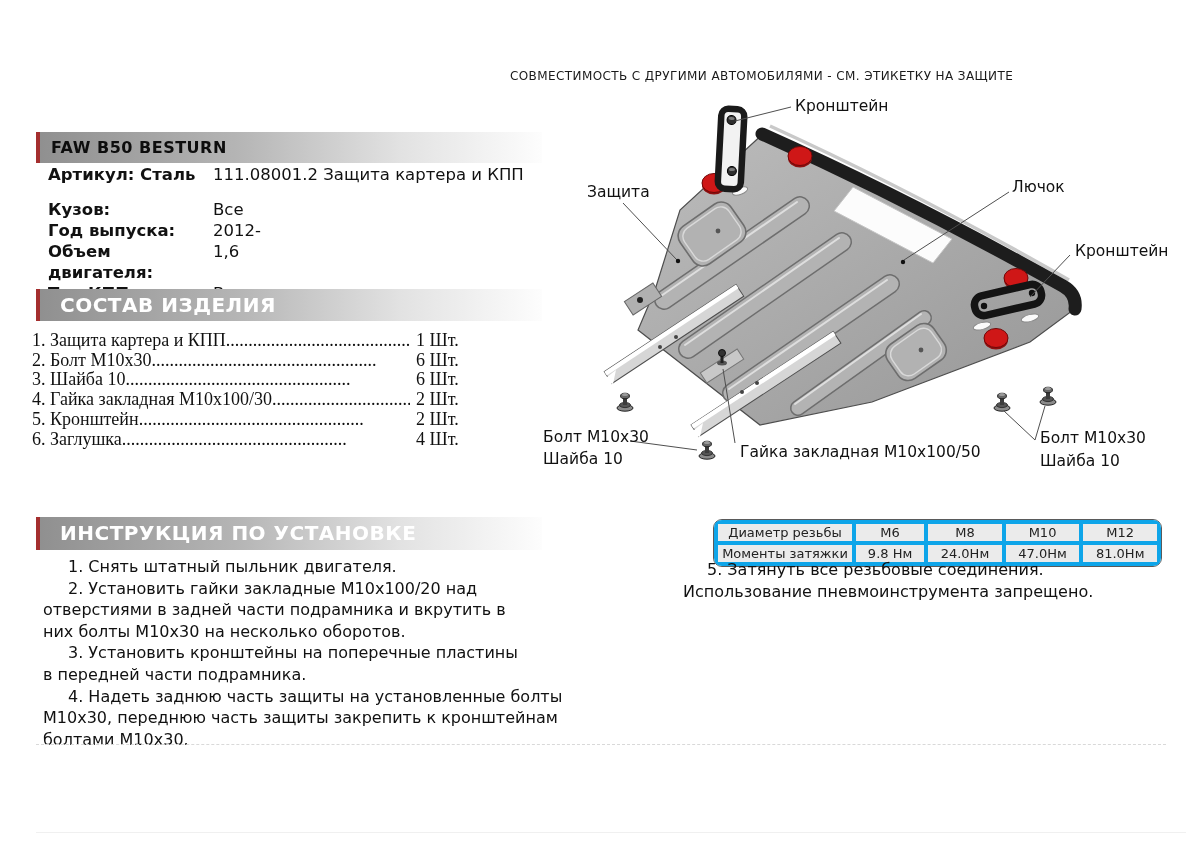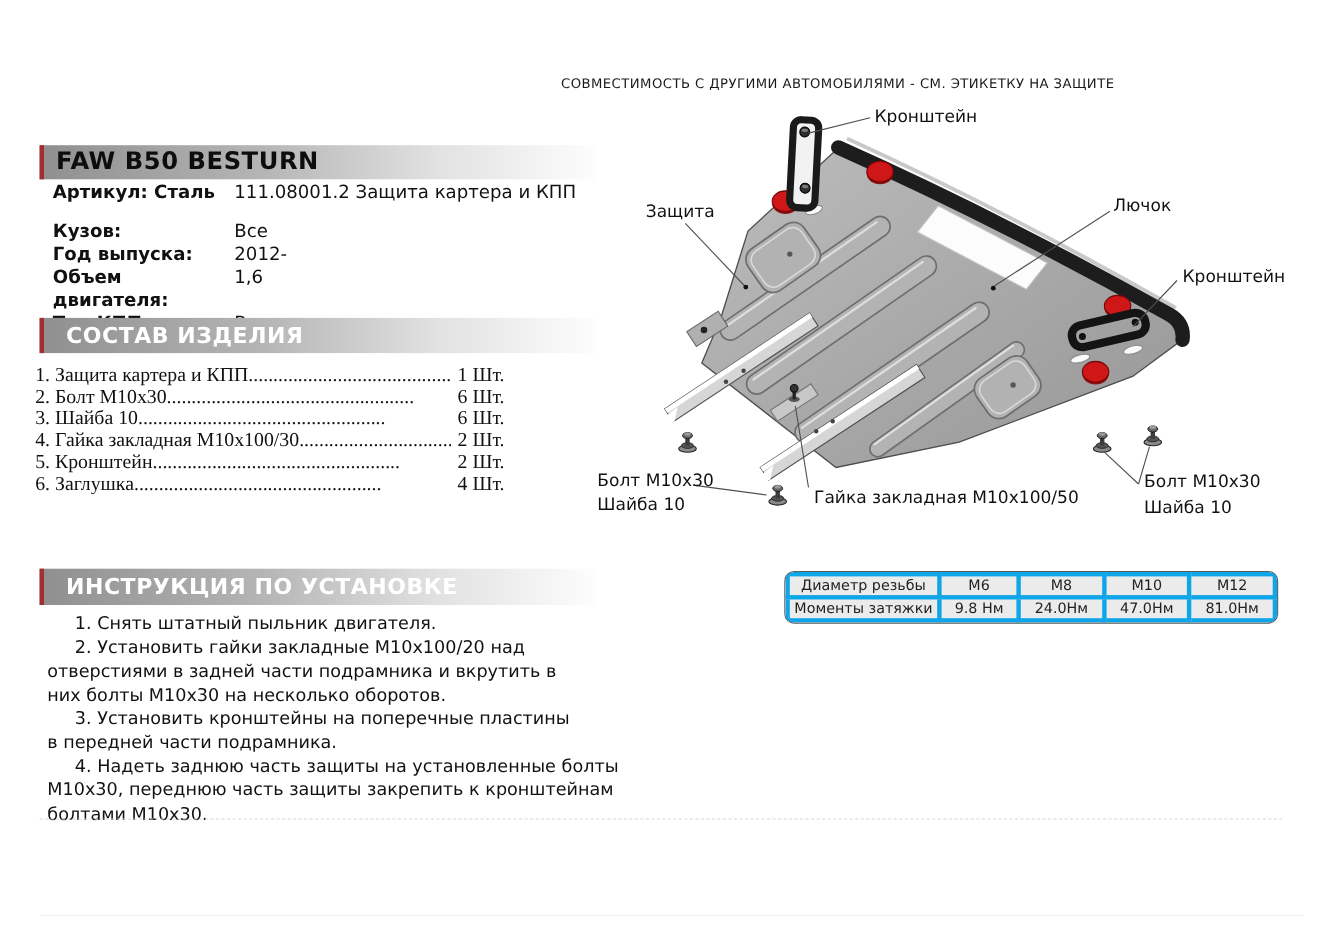--- a/index.html
+++ b/index.html
@@ -7,21 +7,21 @@
     position:relative;width:1200px;height:848px;background:#ffffff;overflow:hidden;
     font-family:"DejaVu Sans","Liberation Sans",sans-serif;color:#111;
   }
   .abs{position:absolute;}
   
   .compat{left:510px;top:69px;font-size:12px;letter-spacing:.4px;white-space:nowrap;color:#1a1a1a;}
   
   .bar{left:36px;width:506px;background:linear-gradient(90deg,#8f8f8f 0%,#b5b5b5 40%,#e2e2e2 72%,#fdfdfd 100%);}
   .bar .redstrip{position:absolute;left:0;top:0;bottom:0;width:4px;background:#a42e2e;}
   .bar-title{top:132px;height:31px;}
-  .bar-title .t{padding-left:15px;font-size:22px;font-weight:bold;line-height:31px;color:#0d0d0d;letter-spacing:.5px;}
+  .bar-title .t{padding-left:15px;font-size:16px;font-weight:bold;line-height:31px;color:#0d0d0d;letter-spacing:.5px;}
   .bar-section{color:#fff;font-weight:bold;}
   .bar-contents{top:289px;height:32px;}
   .bar-install{top:517px;height:33px;}
   .bar-section .t{padding-left:24px;font-size:20px;letter-spacing:.5px;}
   .bar-contents .t{line-height:32px;}
   .bar-install .t{line-height:33px;}
   
   .kv{display:flex;font-size:16.5px;line-height:21px;}
   .kv .k{width:165px;font-weight:bold;flex:none;}
   .article{left:48px;top:164px;}
@@ -166,20 +166,24 @@
         <td class="lbl">Моменты затяжки</td>
         <td>9.8 Нм</td>
         <td>24.0Нм</td>
         <td>47.0Нм</td>
         <td>81.0Нм</td>
       </tr>
     </tbody>
       </table>
   </div>
 
+  <div class="abs step5">
+    <div class="ind">5. Затянуть все резьбовые соединения.</div>
+    <div>Использование пневмоинструмента запрещено.</div>
+  </div>
 
   <div class="abs ghost1"></div>
   <div class="abs ghost2"></div>
 
   <svg class="diagram" width="1200" height="848" viewBox="0 0 1200 848">
     <defs>
       <linearGradient id="plateGrad" x1="0" y1="0" x2="1" y2="1">
         <stop offset="0" stop-color="#bdbdbd"></stop>
         <stop offset="1" stop-color="#969696"></stop>
       </linearGradient>

